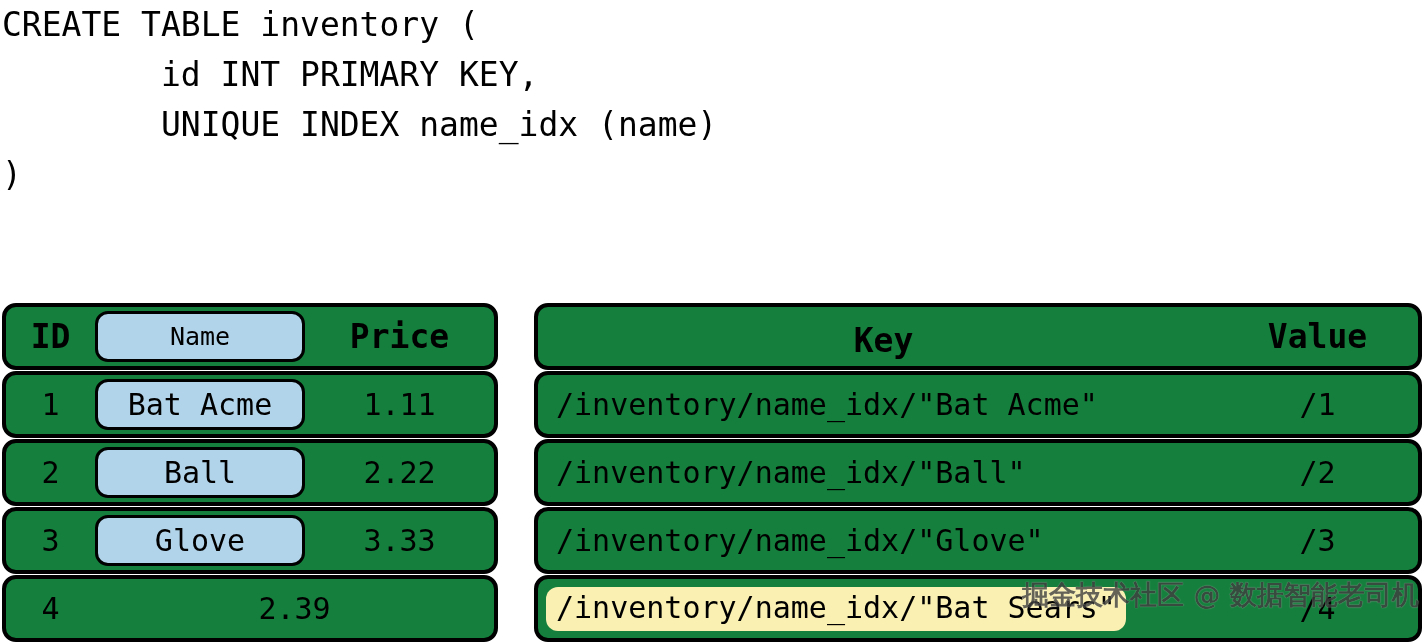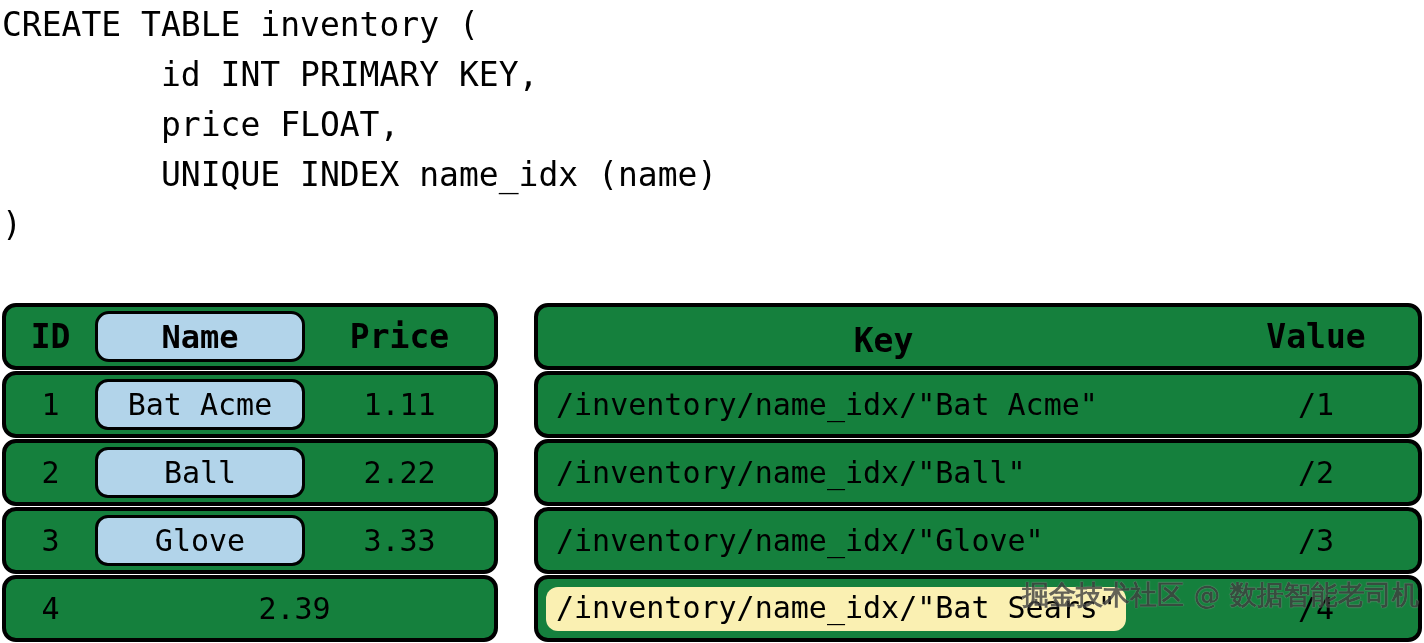--- a/index.html
+++ b/index.html
@@ -90,34 +90,34 @@
     border: 3px solid #000000;
     border-radius: 13px;
     display: flex;
     align-items: center;
     justify-content: center;
     font-family: "DejaVu Sans Mono", "Liberation Mono", monospace;
     font-size: 30px;
     white-space: pre;
     margin: -1px 0;
   }
-  .pill.head { font-weight: bold; font-size: 32px; border-radius: 14px; }
+  .pill.head { font-weight: normal; font-size: 25px; }
 
   
   .c-key {
     flex: 1 1 auto;
     justify-content: flex-start;
     padding-left: 18px;
     position: relative;
   }
   .c-key.head { justify-content: center; padding-left: 16px; margin-top: 8px; }
   .c-val {
     width: 205px;
     flex: 0 0 205px;
-    border-left: 1px solid #15803d;
+    border-left: 4px solid #15803d;
   }
 
   .key-text { position: relative; z-index: 2; }
   .hl {
     background: #faf0b2;
     border-radius: 12px;
     padding: 6px 10px 8px 10px;
     margin: 0 -10px;
     position: relative;
     z-index: 1;
@@ -139,21 +139,20 @@
     font-weight: 600;
     text-shadow: 0 0 1px rgba(255,255,255,0.65);
   }
 </style>
 </head>
 <body>
 
 <div id="sql-block">
   <div class="sql-line">CREATE TABLE inventory (</div>
   <div class="sql-line">        id INT PRIMARY KEY,</div>
-  <div class="sql-line">        price FLOAT,</div>
   <div class="sql-line">        UNIQUE INDEX name_idx (name)</div>
   <div class="sql-line">)</div>
 </div>
 
 <div id="tables-area">
 
   <div class="tbl" id="left-table">
 
     <div class="row">
       <div class="cell head c-id">ID</div>

